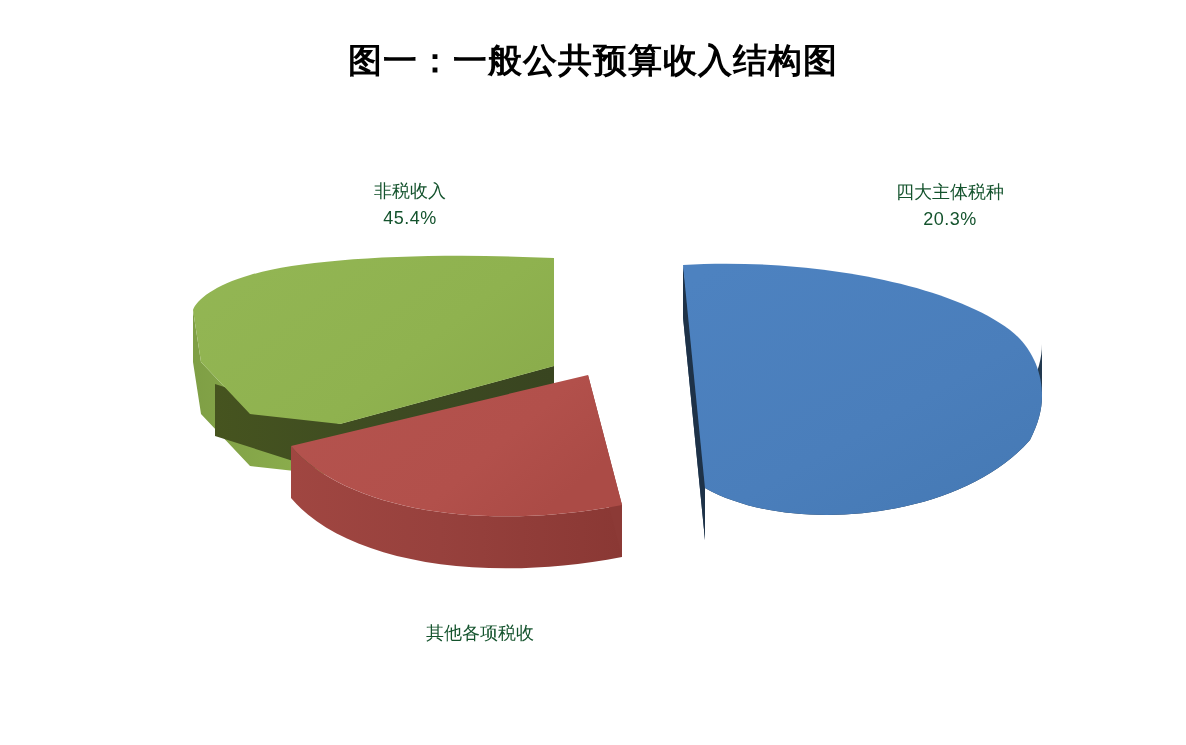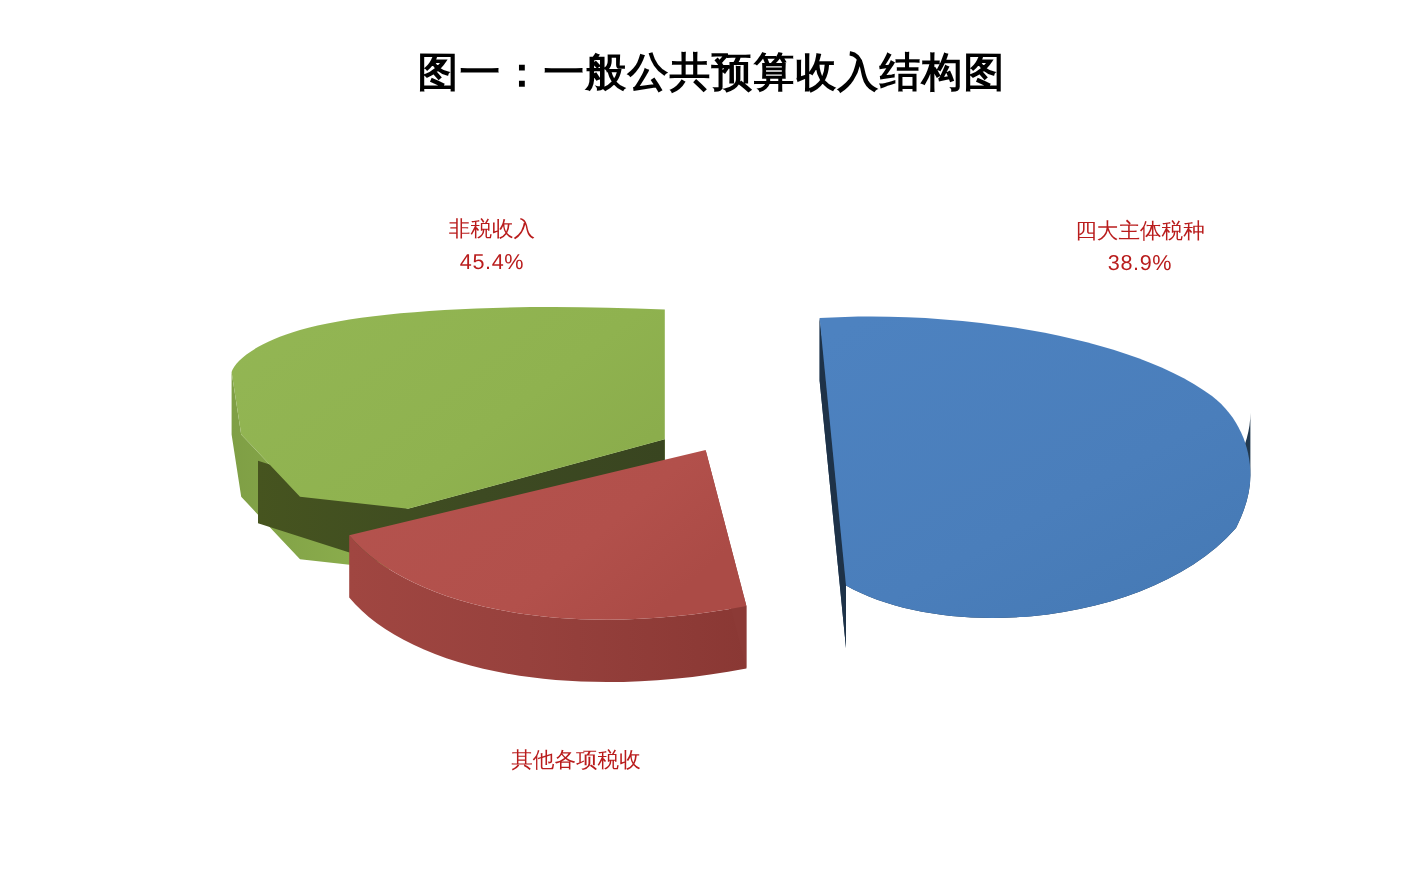--- a/index.html
+++ b/index.html
@@ -39,21 +39,21 @@
     left: 0;
     width: 1186px;
     height: 745px;
   }
   .slice-label {
     position: absolute;
     text-align: center;
     font-family: "Liberation Sans", "DejaVu Sans", sans-serif;
     font-size: 18px;
     line-height: 27px;
-    color: #b91c1c;
+    color: #14532d;
     white-space: nowrap;
   }
   .slice-label .pct {
     display: block;
     font-size: 18px;
     letter-spacing: 0.5px;
   }
   #label-nontax  { left: 265px; top: 178px; width: 290px; }
   #label-fourtax { left: 775px; top: 179px; width: 350px; }
   #label-othertax{ left: 330px; top: 620px; width: 300px; }
@@ -187,20 +187,20 @@
     </g>
   </svg>
 
   <div class="slice-label" id="label-nontax">
     <span>非税收入</span>
     <span class="pct">45.4%</span>
   </div>
 
   <div class="slice-label" id="label-fourtax">
     <span>四大主体税种</span>
-    <span class="pct">38.9%</span>
+    <span class="pct">20.3%</span>
   </div>
 
   <div class="slice-label" id="label-othertax">
     <span>其他各项税收</span>
   </div>
 
 </div>
 
 </body></html>

